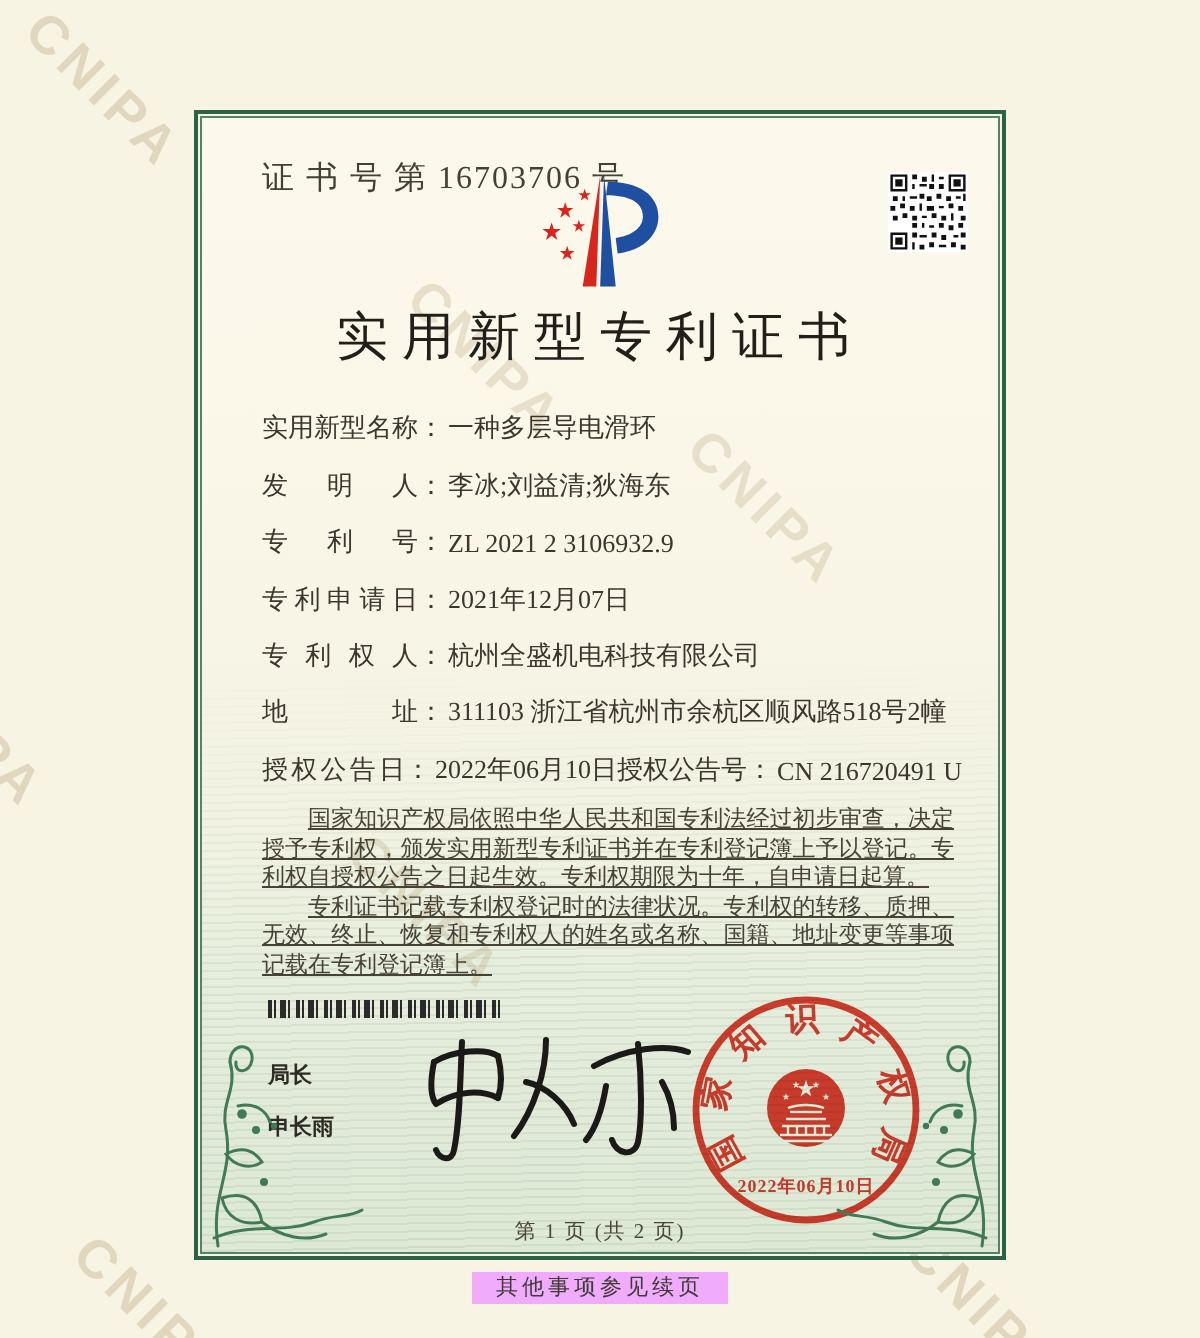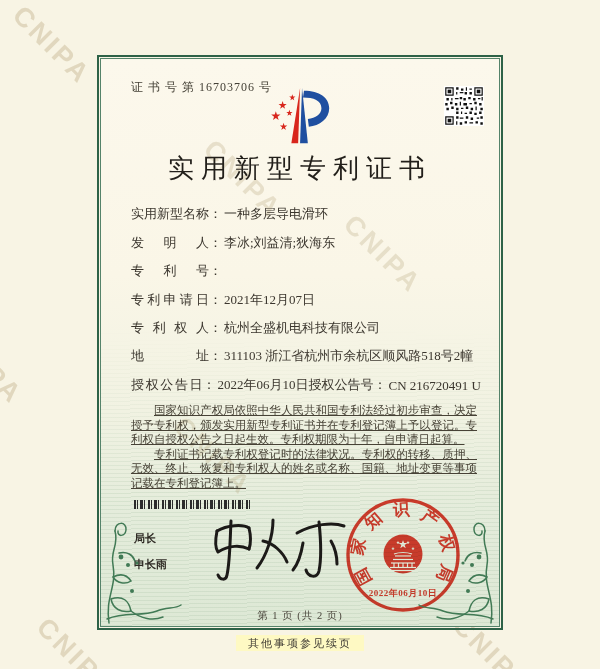--- a/index.html
+++ b/index.html
@@ -30,21 +30,21 @@
     overflow:hidden;
   }
   .waves{
     position:absolute;left:0;right:0;top:270px;bottom:0;
     background:repeating-linear-gradient(179deg, rgba(96,140,100,0.11) 0 1px, transparent 1px 4px);
     -webkit-mask-image:linear-gradient(180deg,transparent,#000 55%);
     mask-image:linear-gradient(180deg,transparent,#000 55%);
     pointer-events:none;
   }
   
-  .cert-no{position:absolute;left:30px;top:20px;font-size:12px;letter-spacing:1px;color:#444036;}
+  .cert-no{position:absolute;left:30px;top:20px;font-size:16px;letter-spacing:1px;color:#444036;}
   .logo{position:absolute;left:163px;top:26px;width:78px;height:66px;}
   .qr{position:absolute;left:343px;top:27px;width:40px;height:40px;background:#fff;}
   .title{
     position:absolute;top:92px;left:0;width:100%;text-align:center;
     font-size:26px;font-weight:normal;letter-spacing:7px;color:#221f1a;
   }
   
   .fields{position:absolute;left:30px;top:136px;width:350px;}
   .frow{height:28.4px;display:flex;align-items:flex-end;font-size:13px;color:#3b362e;white-space:nowrap;}
   .flabel{display:inline-block;width:78px;text-align:justify;text-align-last:justify;}
@@ -62,21 +62,21 @@
   .signer{position:absolute;left:33px;top:466px;font-family:"Liberation Sans","DejaVu Sans",sans-serif;
     font-size:11px;font-weight:bold;color:#2e2a24;line-height:26px;}
   .signature{position:absolute;left:92px;top:452px;width:160px;height:75px;}
   .seal{position:absolute;left:242px;top:436px;width:120px;height:120px;mix-blend-mode:multiply;opacity:0.93;}
   .page-info{position:absolute;top:550px;left:0;width:100%;text-align:center;font-size:10.5px;letter-spacing:1px;color:#4a463c;}
   .ornament{position:absolute;bottom:0;width:95px;height:125px;}
   .orn-left{left:0;}
   .orn-right{right:0;transform:scaleX(-1);}
   
   .footer-note{position:absolute;top:636px;left:0;width:100%;text-align:center;font-size:11px;color:#3f3b33;}
-  .footer-note span{background:#fef9c3;padding:2px 12px;letter-spacing:2px;}
+  .footer-note span{background:#f0abfc;padding:2px 12px;letter-spacing:2px;}
 </style>
 </head>
 <body>
 
 <div class="wm" style="left:28px;top:0px;">CNIPA</div>
 <div class="wm" style="left:-40px;top:320px;">CNIPA</div>
 <div class="wm" style="left:52px;top:612px;">CNIPA</div>
 <div class="wm" style="left:468px;top:610px;">CNIPA</div>
 
 <div class="frame">
@@ -126,20 +126,21 @@
           <span class="fvalue">一种多层导电滑环</span>
       </div>
       <div class="frow">
         <span class="flabel">发明人</span>
           <span>：</span>
           <span class="fvalue">李冰;刘益清;狄海东</span>
       </div>
       <div class="frow">
         <span class="flabel">专利号</span>
           <span>：</span>
+          <span class="fvalue">ZL 2021 2 3106932.9</span>
       </div>
       <div class="frow">
         <span class="flabel">专利申请日</span>
           <span>：</span>
           <span class="fvalue">2021年12月07日</span>
       </div>
       <div class="frow">
         <span class="flabel">专利权人</span>
           <span>：</span>
           <span class="fvalue">杭州全盛机电科技有限公司</span>

